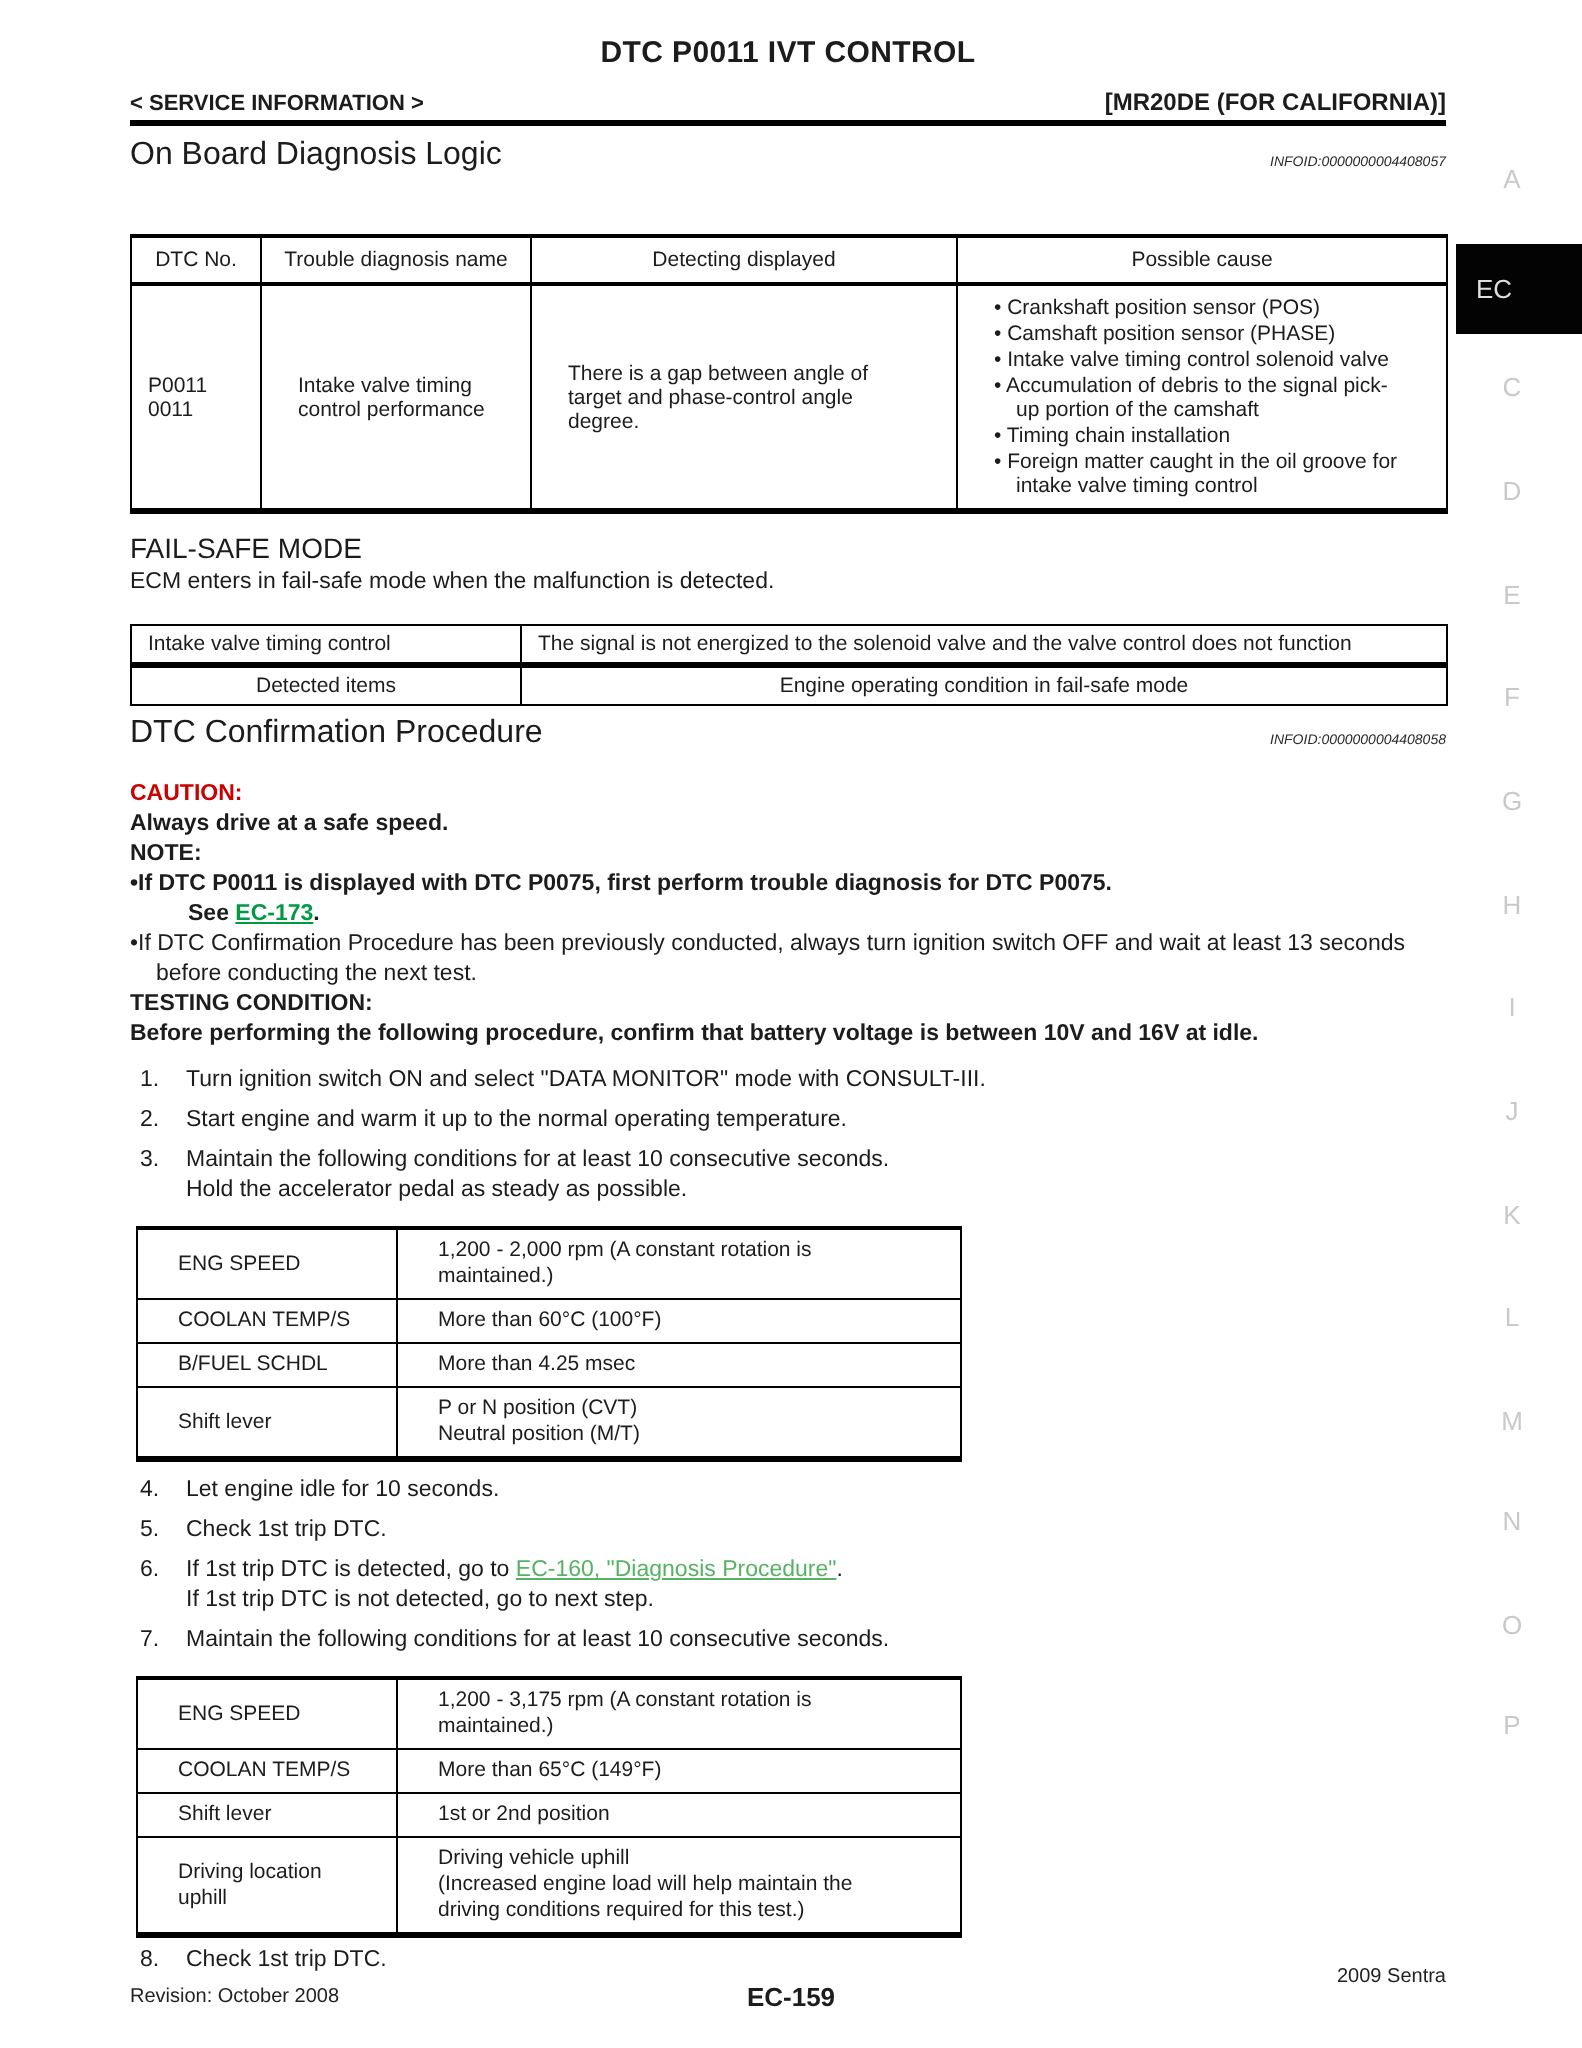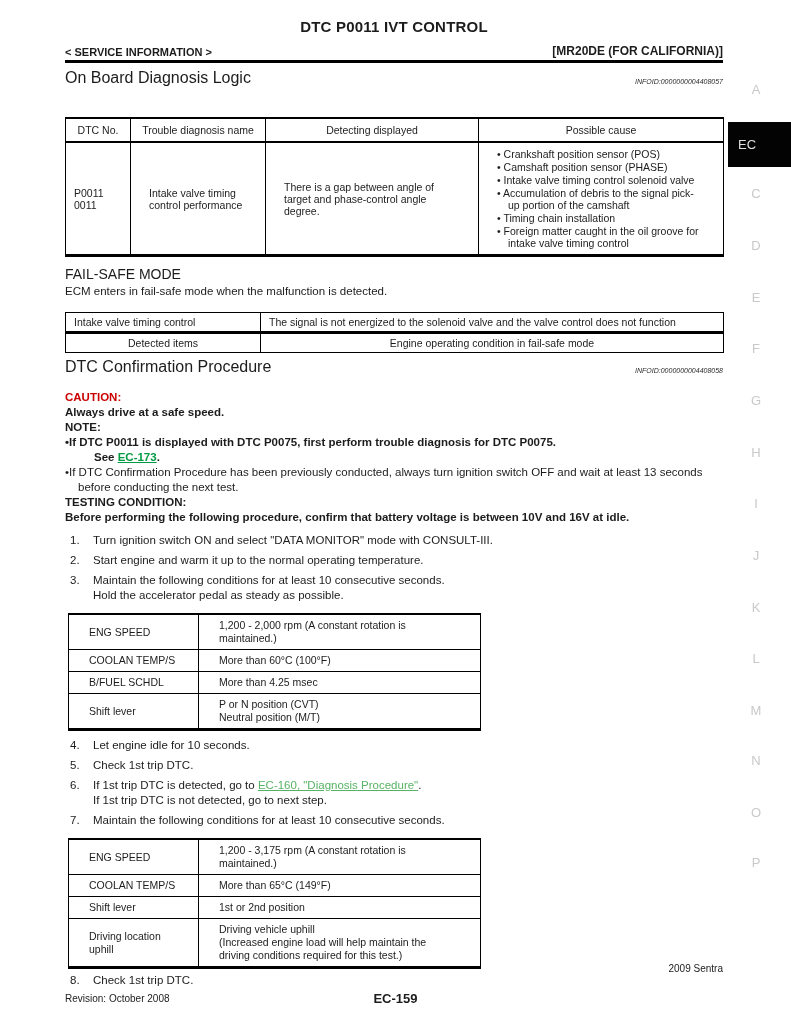--- a/index.html
+++ b/index.html
@@ -50,21 +50,21 @@
   .step .body{flex:1;}
 
   .t-cond{width:412px;font-size:10.5px;margin-top:10px;margin-left:3px;}
   .t-cond td{border:1px solid #000;padding:4px 20px;vertical-align:middle;line-height:13px;}
   .t-cond tr:first-child td{border-top:2px solid #000;}
   .t-cond tr:last-child td{border-bottom:3px solid #000;}
   .t-cond .lbl{width:130px;}
 
   .footer-left{position:absolute;left:65px;top:993px;font-size:10px;color:#222;}
   .footer-center{position:absolute;left:0;top:991px;width:791px;text-align:center;font-size:13px;font-weight:bold;}
-  .footer-right{position:absolute;right:68px;top:963px;font-size:10px;color:#222;}
+  .footer-right{position:absolute;right:68px;top:983px;font-size:10px;color:#222;}
 
   .margin-letter{position:absolute;left:728px;width:56px;text-align:center;
     color:#c9c9c9;font-size:13px;}
   .ec-tab{position:absolute;left:728px;top:122px;width:63px;height:45px;background:#030303;
     color:#dedede;font-size:13px;display:flex;align-items:center;padding-left:10px;box-sizing:border-box;text-align:right;}
 </style>
 </head>
 <body>
 
 <div class="main">

